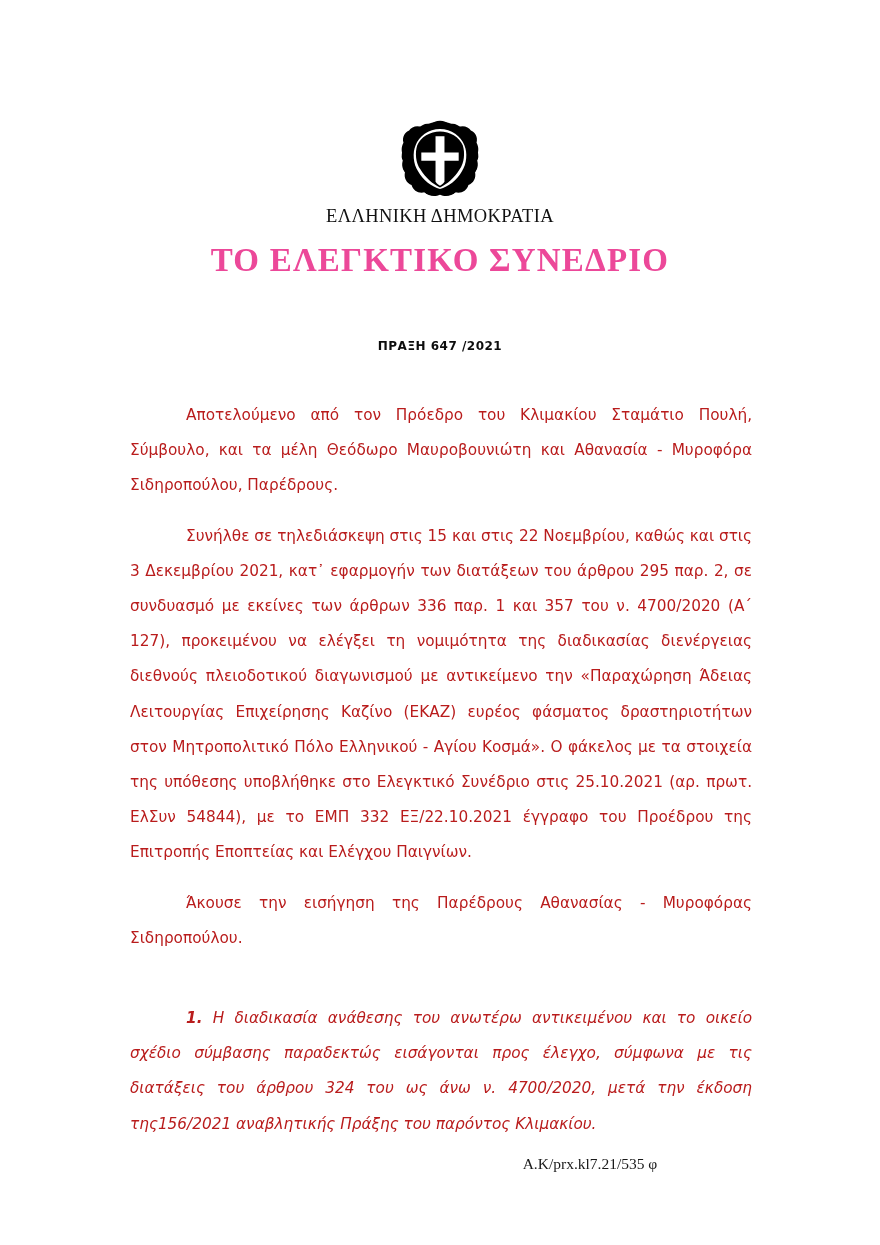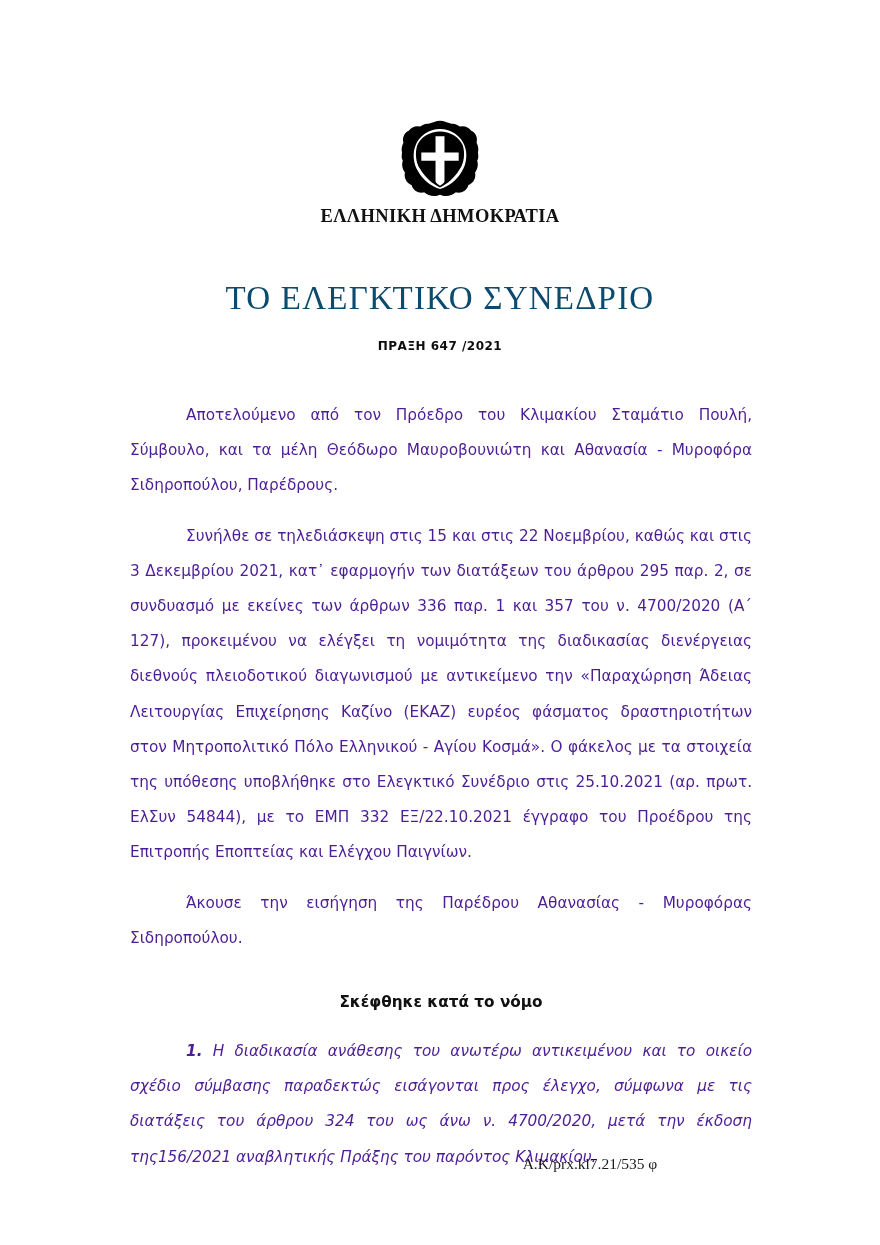--- a/index.html
+++ b/index.html
@@ -42,33 +42,32 @@
   
   .hdr {
     position: absolute;
     left: 0;
     width: 880px;
     text-align: center;
   }
   .republic-line {
     top: 206px;
     font-family: "Liberation Serif", "DejaVu Serif", serif;
-    font-weight: bold;
+    font-weight: normal;
     font-size: 18.5px;
     letter-spacing: 0.4px;
     color: #111;
   }
   .court-title {
     top: 242px;
     font-family: "Liberation Serif", "DejaVu Serif", serif;
-    font-weight: normal;
+    font-weight: bold;
     font-size: 33px;
     letter-spacing: 1.2px;
-    color: #0c4a6e;
-    margin-top: 38px;
+    color: #ec4899;
   }
   .chamber-line {
     top: 305px;
     font-family: "DejaVu Sans", "Liberation Sans", sans-serif;
     font-weight: bold;
     font-size: 15px;
     letter-spacing: 0.6px;
   }
   .act-line {
     top: 339px;
@@ -85,21 +84,21 @@
     top: 398px;
     width: 622px;
   }
   p.para {
     margin: 0 0 0 0;
     font-size: 15.3px;
     line-height: 35.2px;
     text-align: justify;
     text-justify: inter-word;
     text-indent: 56px;
-    color: #4c1d95;
+    color: #b91c1c;
     -webkit-hyphens: none;
     hyphens: none;
   }
   p.para:last-child { margin-bottom: 0; font-style: italic; }
   .gap-sm { height: 15px; }
   .gap-md { height: 30px; }
 
   .center-head {
     text-align: center;
     text-indent: 0;
@@ -200,25 +199,24 @@
   <div class="body-col">
 
     <p class="para">Αποτελούμενο από τον Πρόεδρο του Κλιμακίου Σταμάτιο Πουλή, Σύμβουλο, και τα μέλη Θεόδωρο Μαυροβουνιώτη και Αθανασία - Μυροφόρα Σιδηροπούλου, Παρέδρους.</p>
 
     <div class="gap-sm"></div>
 
     <p class="para">Συνήλθε σε τηλεδιάσκεψη στις 15 και στις 22 Νοεμβρίου, καθώς και στις 3 Δεκεμβρίου 2021, κατ᾽ εφαρμογήν των διατάξεων του άρθρου 295 παρ. 2, σε συνδυασμό με εκείνες των άρθρων 336 παρ. 1 και 357 του ν. 4700/2020 (Α΄ 127), προκειμένου να ελέγξει τη νομιμότητα της διαδικασίας διενέργειας διεθνούς πλειοδοτικού διαγωνισμού με αντικείμενο την «Παραχώρηση Άδειας Λειτουργίας Επιχείρησης Καζίνο (ΕΚΑΖ) ευρέος φάσματος δραστηριοτήτων στον Μητροπολιτικό Πόλο Ελληνικού - Αγίου Κοσμά». Ο φάκελος με τα στοιχεία της υπόθεσης υποβλήθηκε στο Ελεγκτικό Συνέδριο στις 25.10.2021 (αρ. πρωτ. ΕλΣυν 54844), με το ΕΜΠ 332 ΕΞ/22.10.2021 έγγραφο του Προέδρου της Επιτροπής Εποπτείας και Ελέγχου Παιγνίων.</p>
 
     <div class="gap-sm"></div>
 
-    <p class="para">Άκουσε την εισήγηση της Παρέδρου Αθανασίας - Μυροφόρας Σιδηροπούλου.</p>
+    <p class="para">Άκουσε την εισήγηση της Παρέδρους Αθανασίας - Μυροφόρας Σιδηροπούλου.</p>
 
     <div class="gap-md"></div>
 
-    <p class="center-head">Σκέφθηκε κατά το νόμο</p>
 
     <div class="gap-sm"></div>
 
     <p class="para"><span class="num">1.</span><span> Η διαδικασία ανάθεσης του ανωτέρω αντικειμένου και το οικείο σχέδιο σύμβασης παραδεκτώς εισάγονται προς έλεγχο, σύμφωνα με τις διατάξεις του άρθρου 324 του ως άνω ν. 4700/2020, μετά την έκδοση της156/2021 αναβλητικής Πράξης του παρόντος Κλιμακίου.</span></p>
 
   </div>
 
   <div class="footer-ref">
     <span class="footer-inner">Α.Κ/prx.kl7.21/535  φ</span>
   </div>

